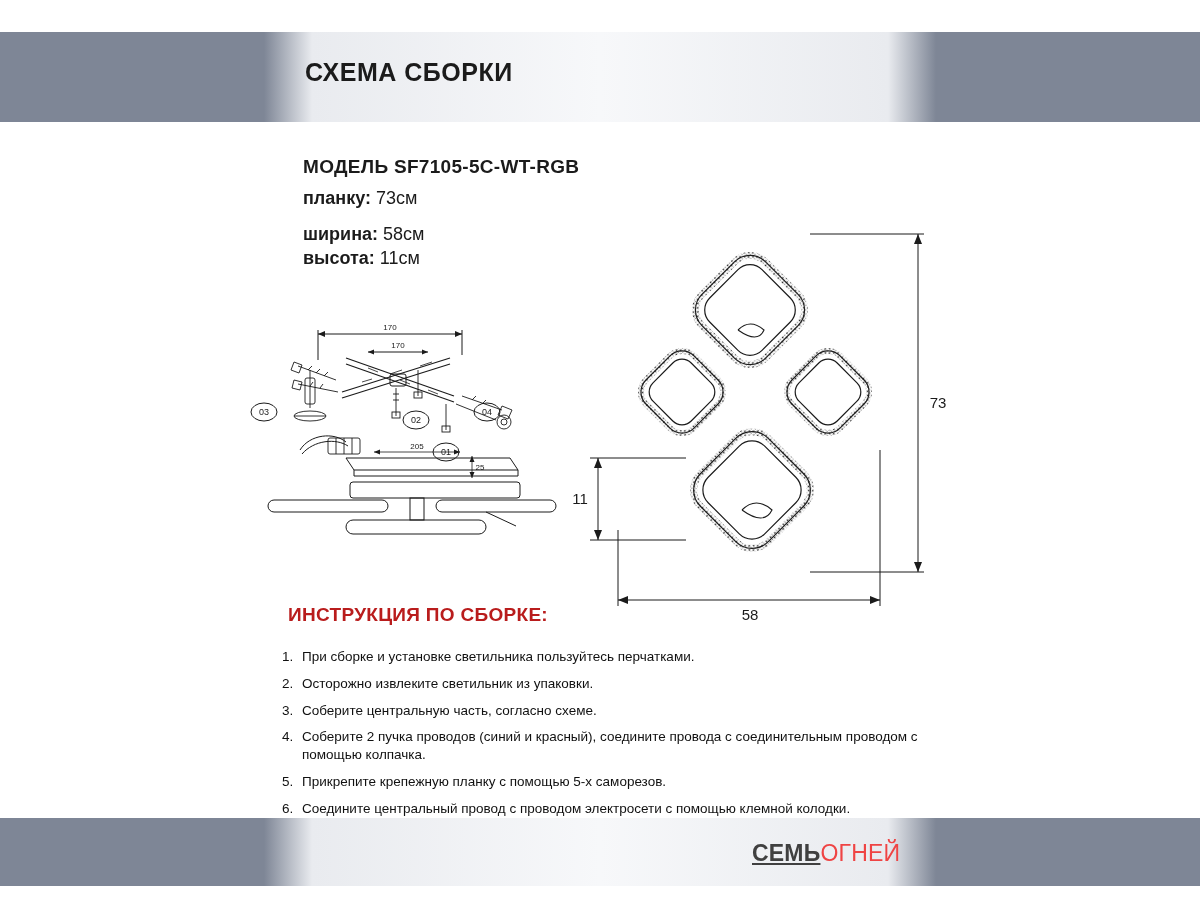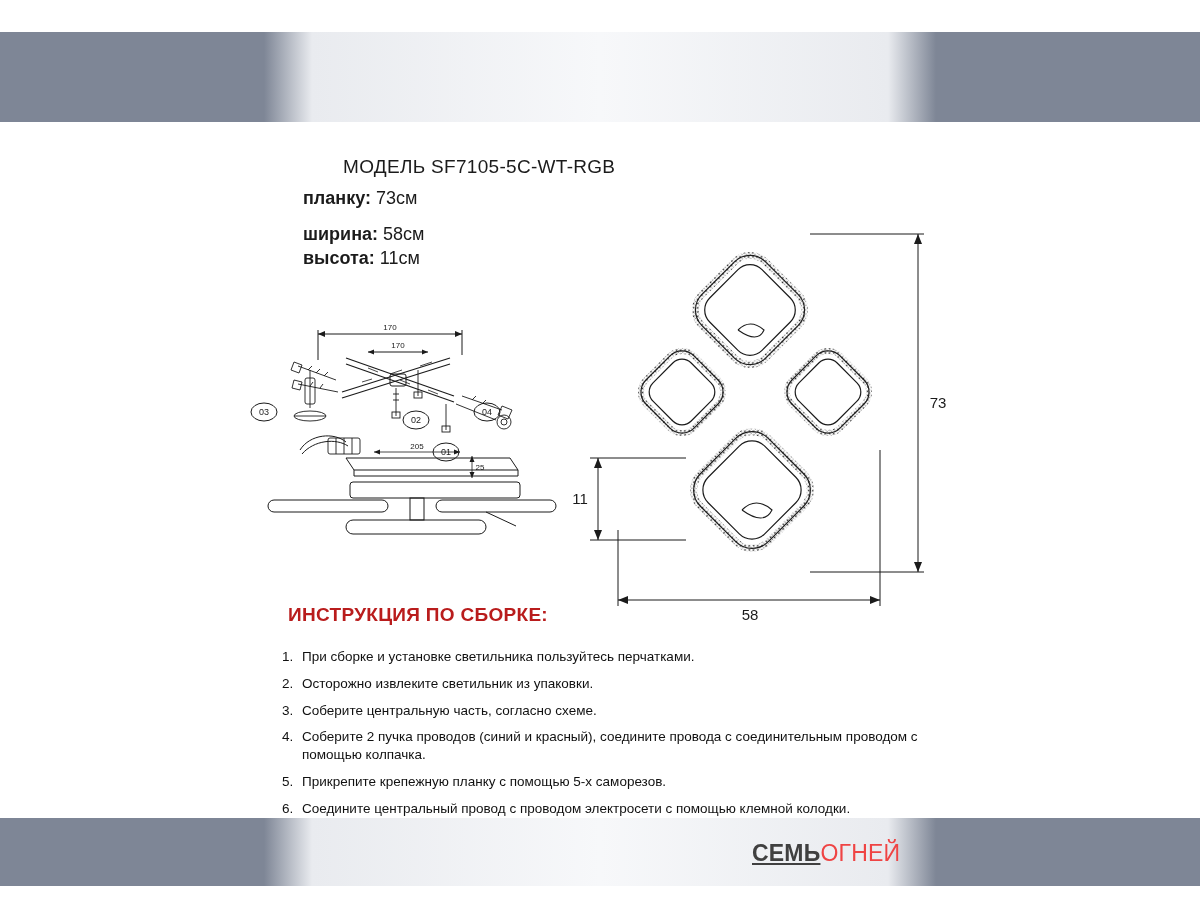--- a/index.html
+++ b/index.html
@@ -25,21 +25,21 @@
   .side-right{position:absolute;left:936px;top:122px;width:264px;height:696px;background:#ffffff;}
   .band-bottom{position:absolute;left:0;top:886px;width:1200px;height:14px;background:#ffffff;}
 
   .doc-title{
     position:absolute;left:305px;top:58px;
     font-size:25px;font-weight:bold;color:#1b1b1b;letter-spacing:.5px;
   }
 
   .model-line{
     position:absolute;left:303px;top:156px;
-    font-size:19px;font-weight:normal;color:#1b1b1b;letter-spacing:.3px;margin-left:40px;
+    font-size:19px;font-weight:bold;color:#1b1b1b;letter-spacing:.3px;
   }
   .spec{
     position:absolute;left:303px;
     font-size:18px;color:#1b1b1b;
   }
   .spec b{font-weight:bold;}
   .spec-1{top:188px;}
   .spec-2{top:224px;}
   .spec-3{top:248px;}
 
@@ -73,20 +73,21 @@
 
 <div class="page">
 
   <div class="band-top"></div>
   <div class="header-band"></div>
   <div class="side-left"></div>
   <div class="side-right"></div>
   <div class="footer-band"></div>
   <div class="band-bottom"></div>
 
+  <div class="doc-title">СХЕМА СБОРКИ</div>
 
   <div class="model-line">
     <span>МОДЕЛЬ</span>
     <span>SF7105-5C-WT-RGB</span>
   </div>
 
   <div class="spec spec-1">
     <b>планку:</b>
     <span>73см</span>
   </div>

